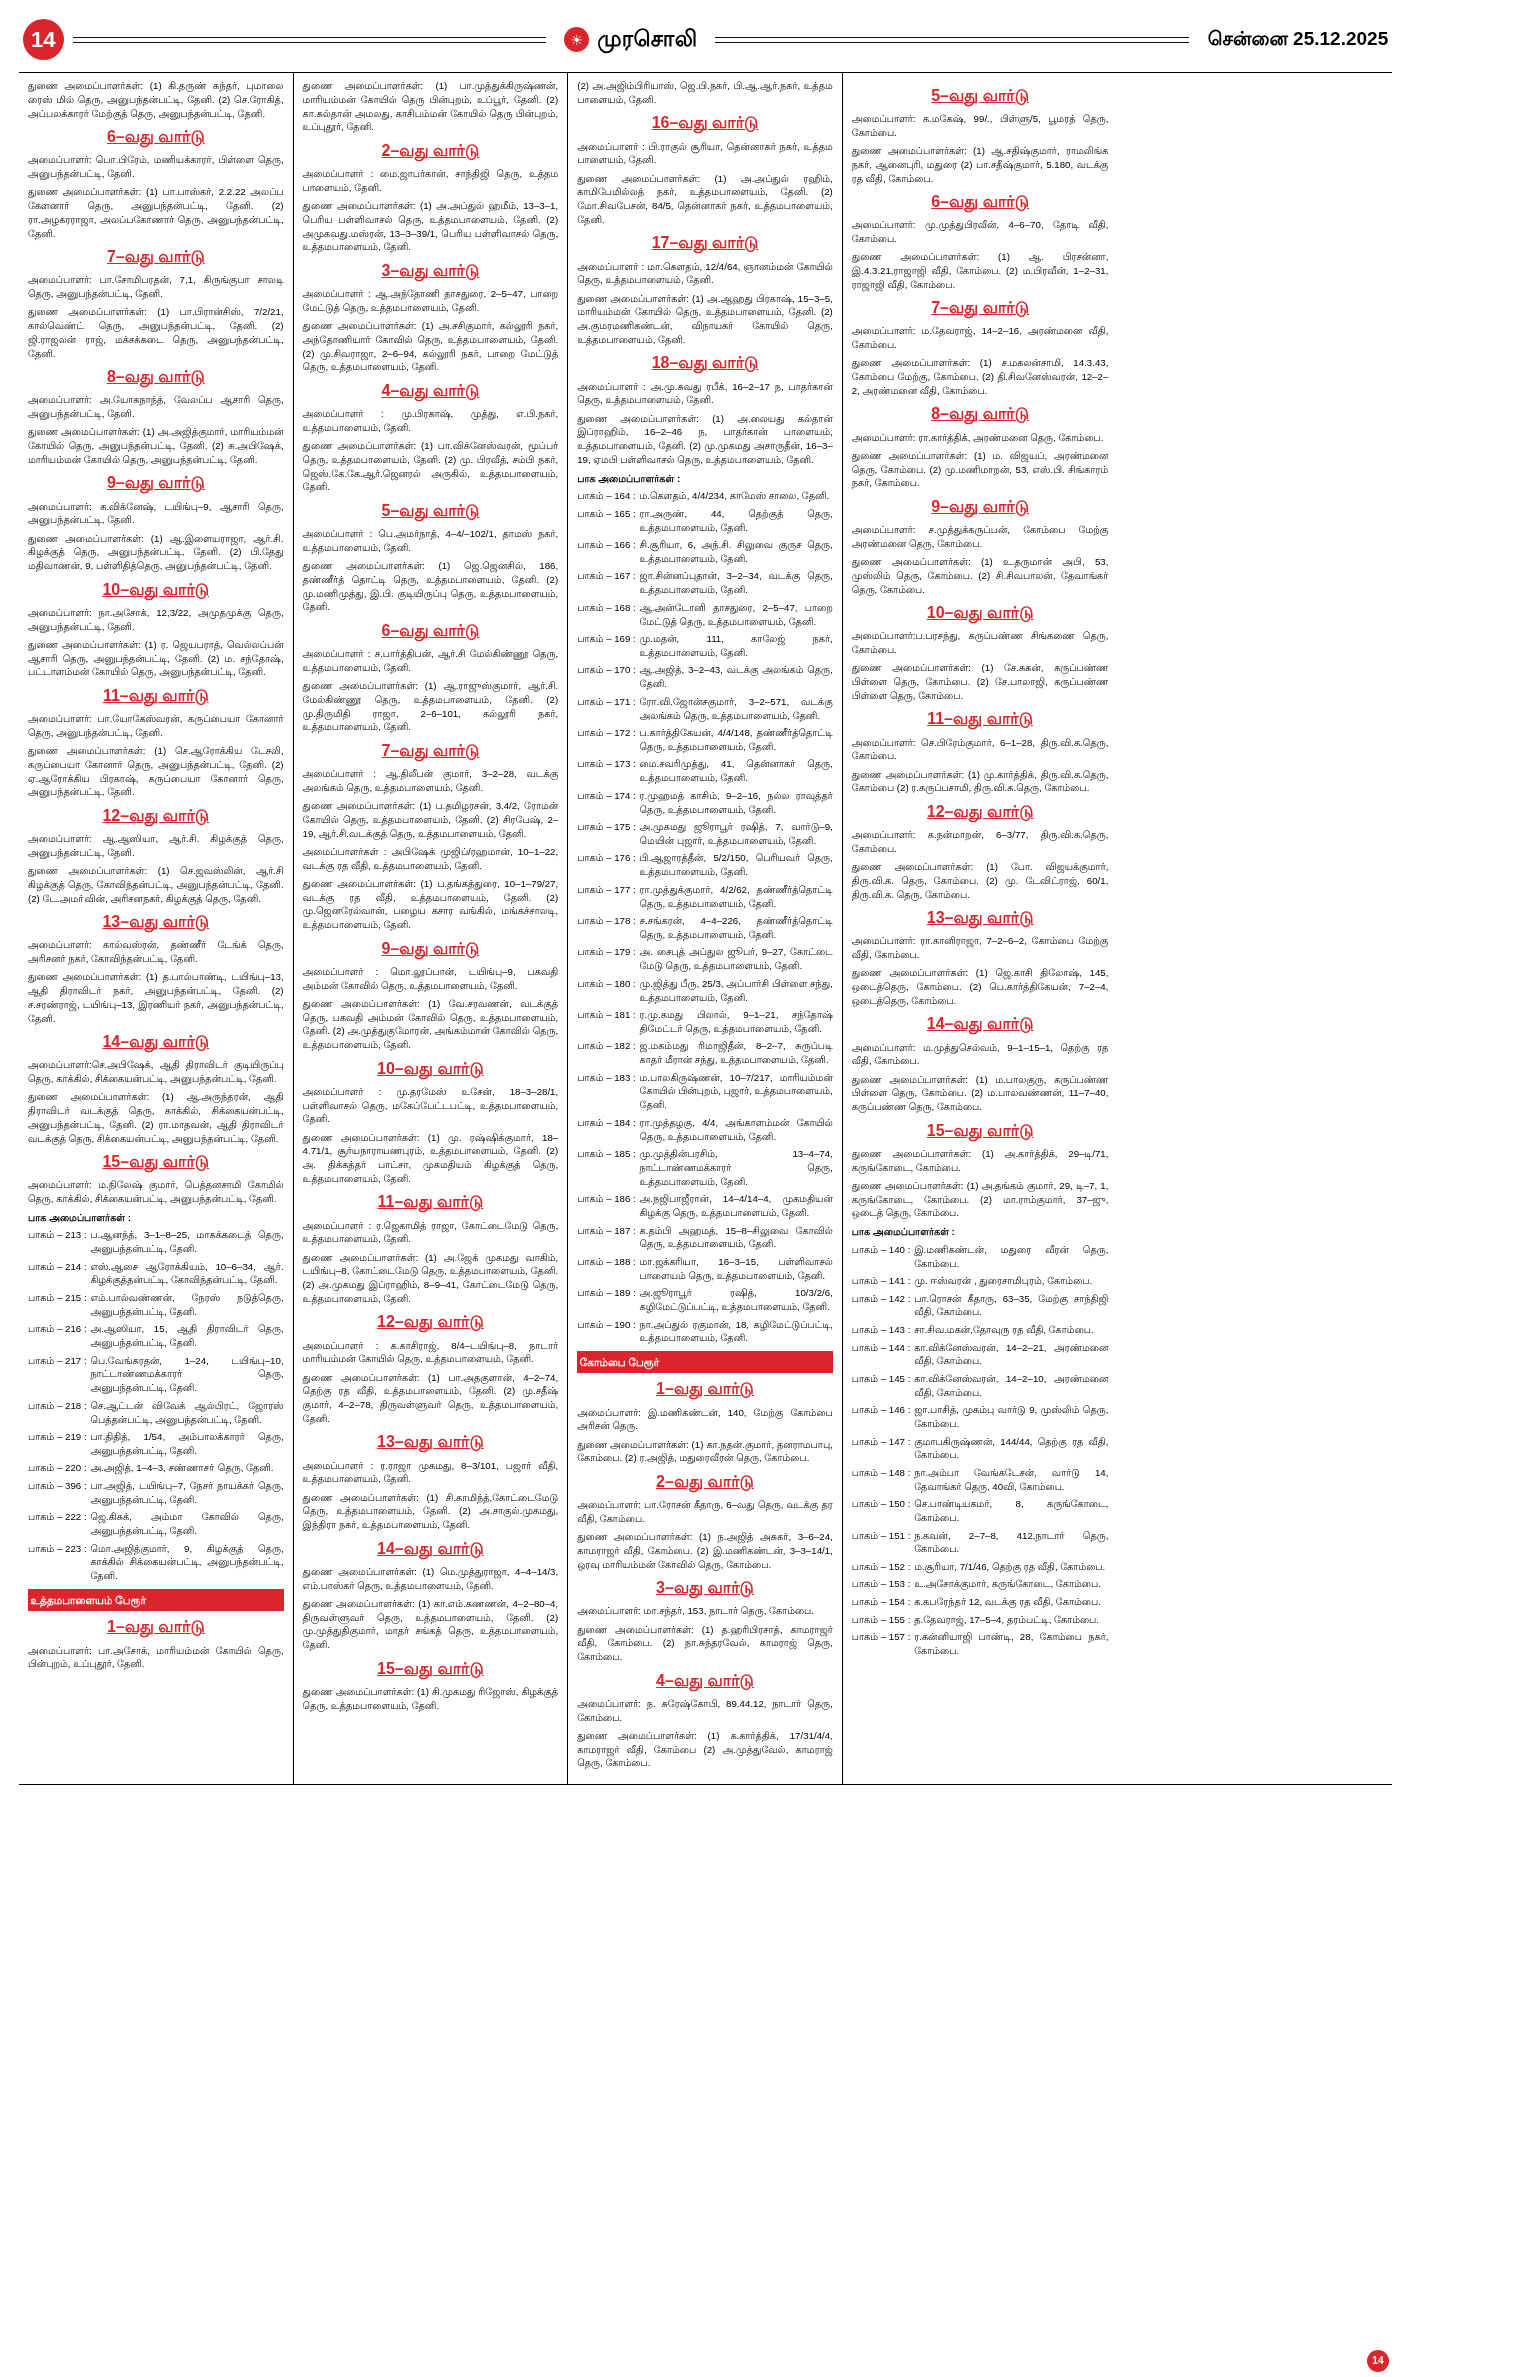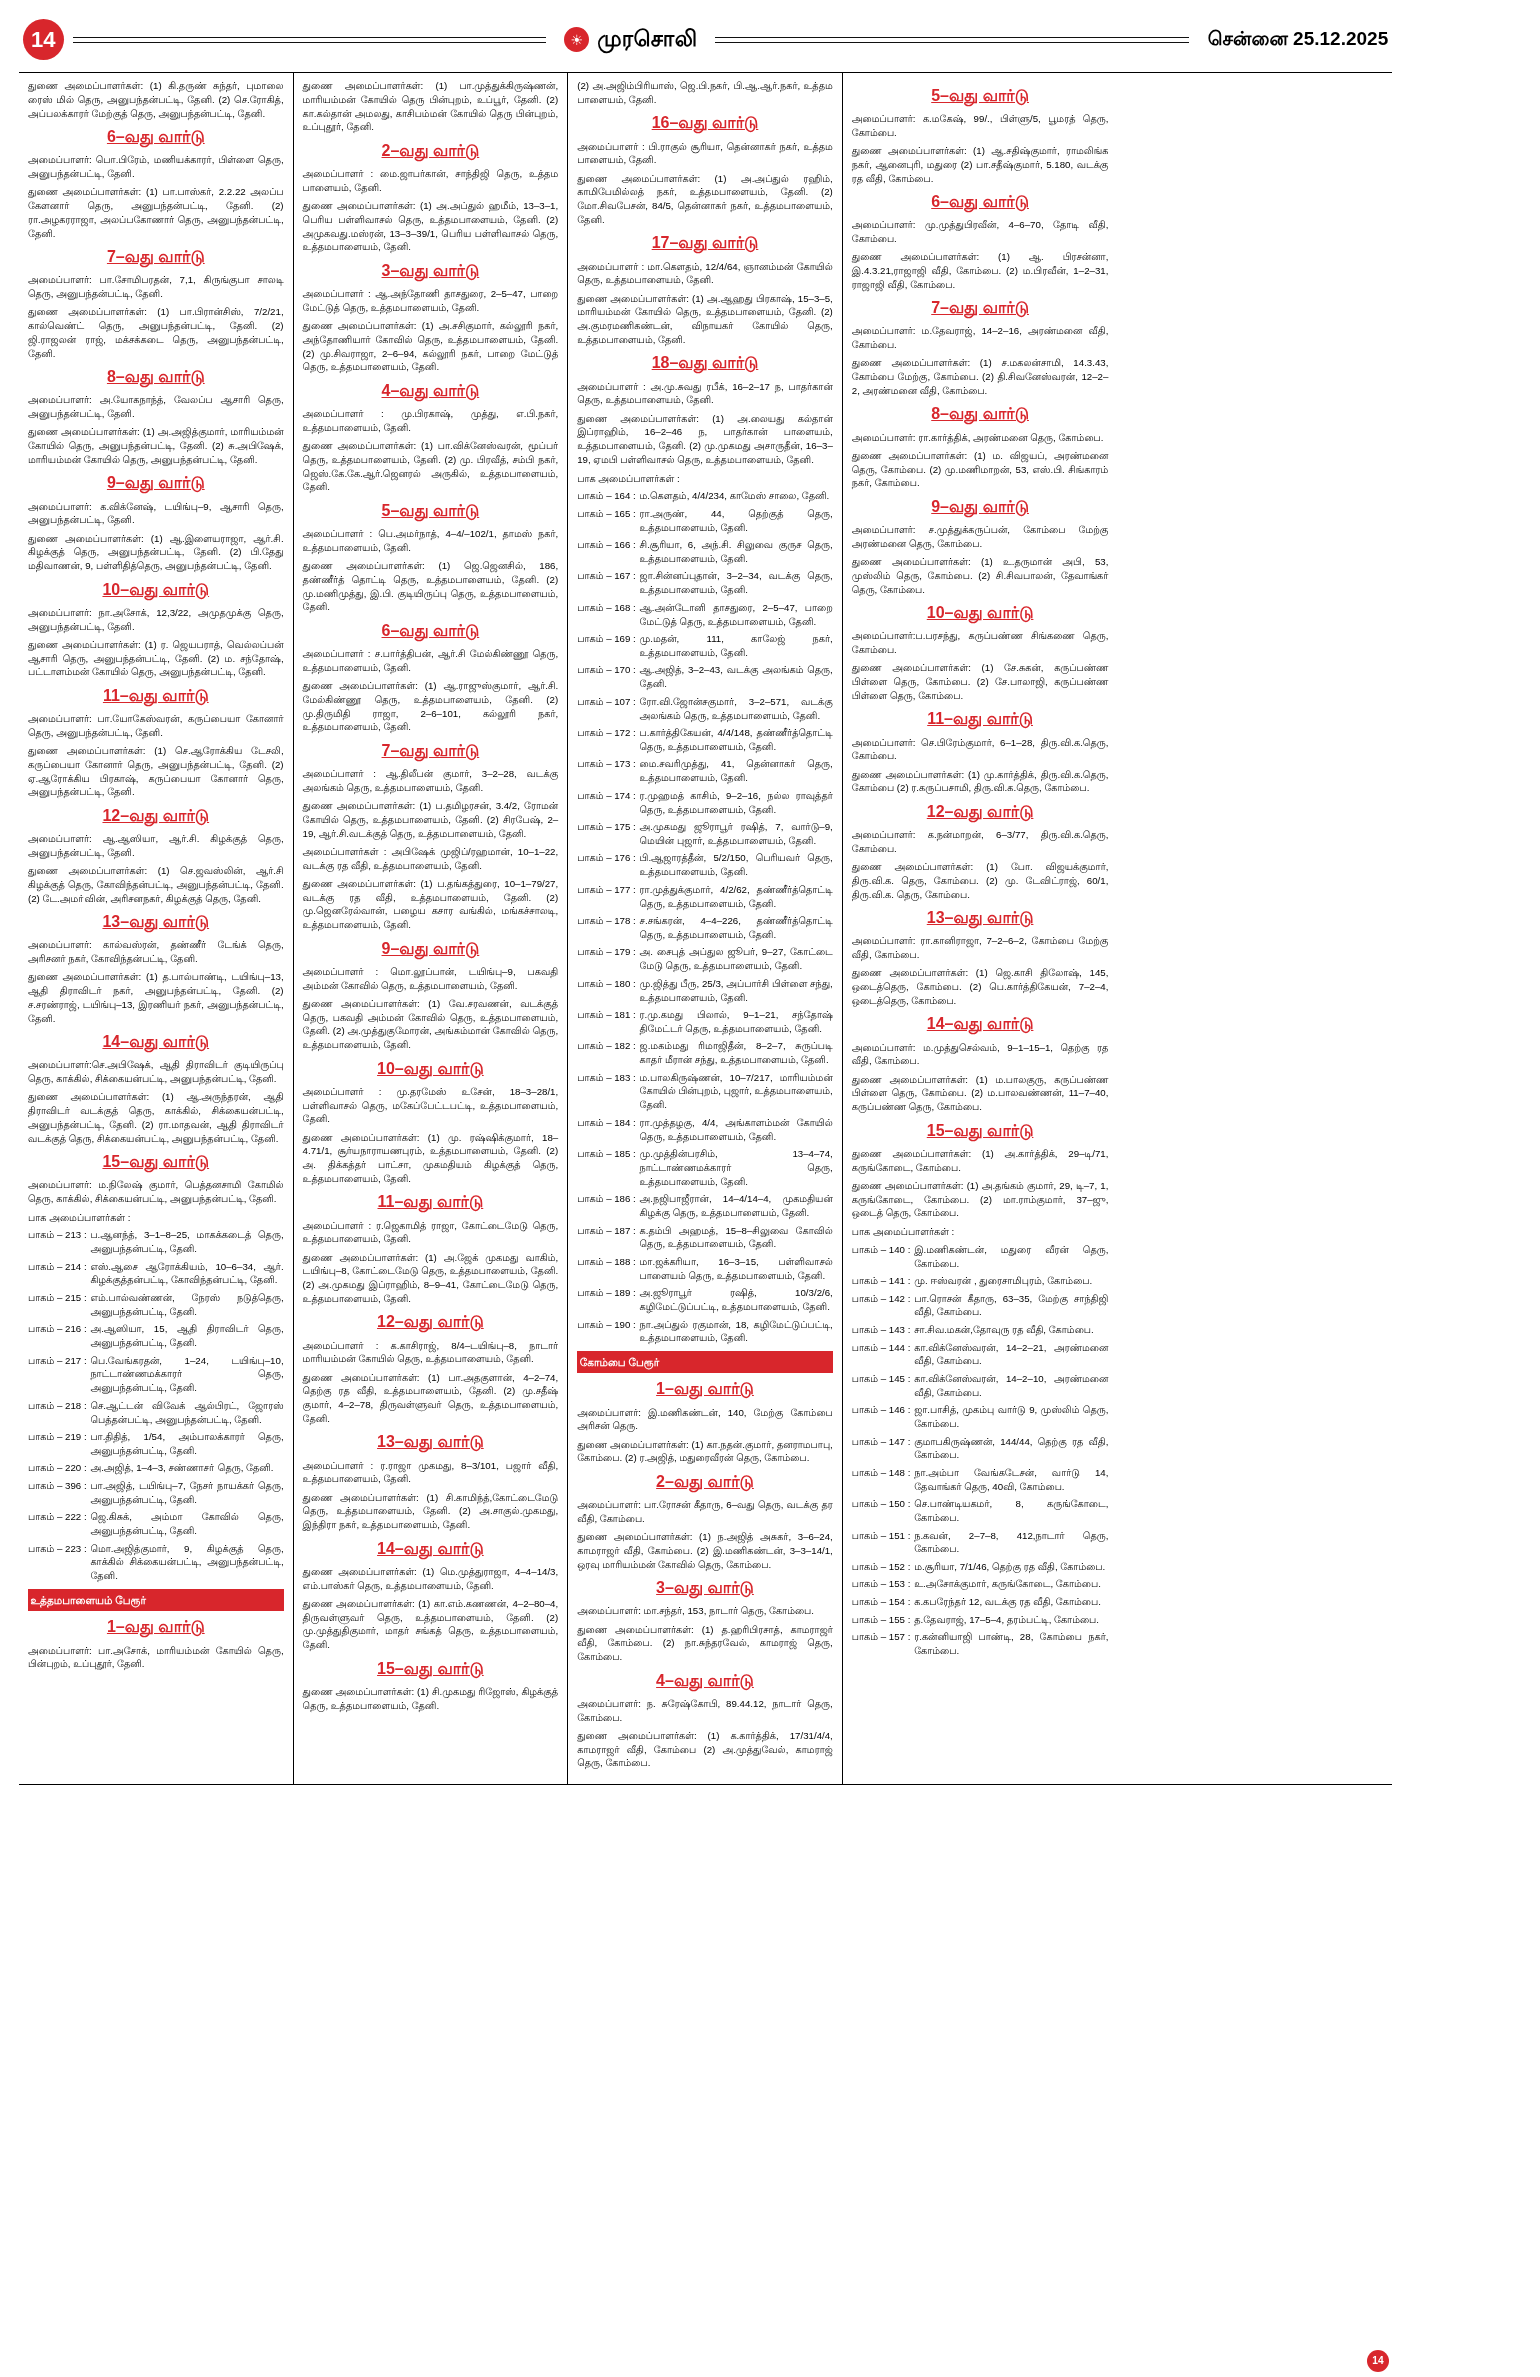--- a/index.html
+++ b/index.html
@@ -92,21 +92,21 @@
   }
   .ward {
     color: #d8262c;
     font-weight: bold;
     text-align: center;
     margin: 5.7px 0 4.5px 0;
     font-size: 16px;
   }
   .ward .u { text-decoration: underline; }
   .subhead {
-    font-weight: normal;
+    font-weight: bold;
     margin: 5.1px 0 3.8px 0;
   }
   .redbar {
     background: #d8262c;
     color: #fff;
     font-weight: bold;
     padding: 3.2px 2.6px;
     margin: 6.4px 0 4.5px 0;
     font-size: 10.5px;
   }
@@ -312,21 +312,21 @@
         </div>
         <div class="booth">
           <span class="bno">பாகம் – 169 :</span>
           <span class="btxt">மு.மதன், 111, காலேஜ் நகர், உத்தமபாளையம், தேனி.</span>
         </div>
         <div class="booth">
           <span class="bno">பாகம் – 170 :</span>
           <span class="btxt">ஆ.அஜித், 3–2–43, வடக்கு அலங்கம் தெரு, தேனி.</span>
         </div>
         <div class="booth">
-          <span class="bno">பாகம் – 107 :</span>
+          <span class="bno">பாகம் – 171 :</span>
           <span class="btxt">ரோ.வி.ஜோன்சகுமார், 3–2–571, வடக்கு அலங்கம் தெரு, உத்தமபாளையம், தேனி.</span>
         </div>
         <div class="booth">
           <span class="bno">பாகம் – 172 :</span>
           <span class="btxt">ப.கார்த்திகேயன், 4/4/148, தண்ணீர்த்தொட்டி தெரு, உத்தமபாளையம், தேனி.</span>
         </div>
         <div class="booth">
           <span class="bno">பாகம் – 173 :</span>
           <span class="btxt">மை.சவரிமுத்து, 41, தென்னாகர் தெரு, உத்தமபாளையம், தேனி.</span>
         </div>

